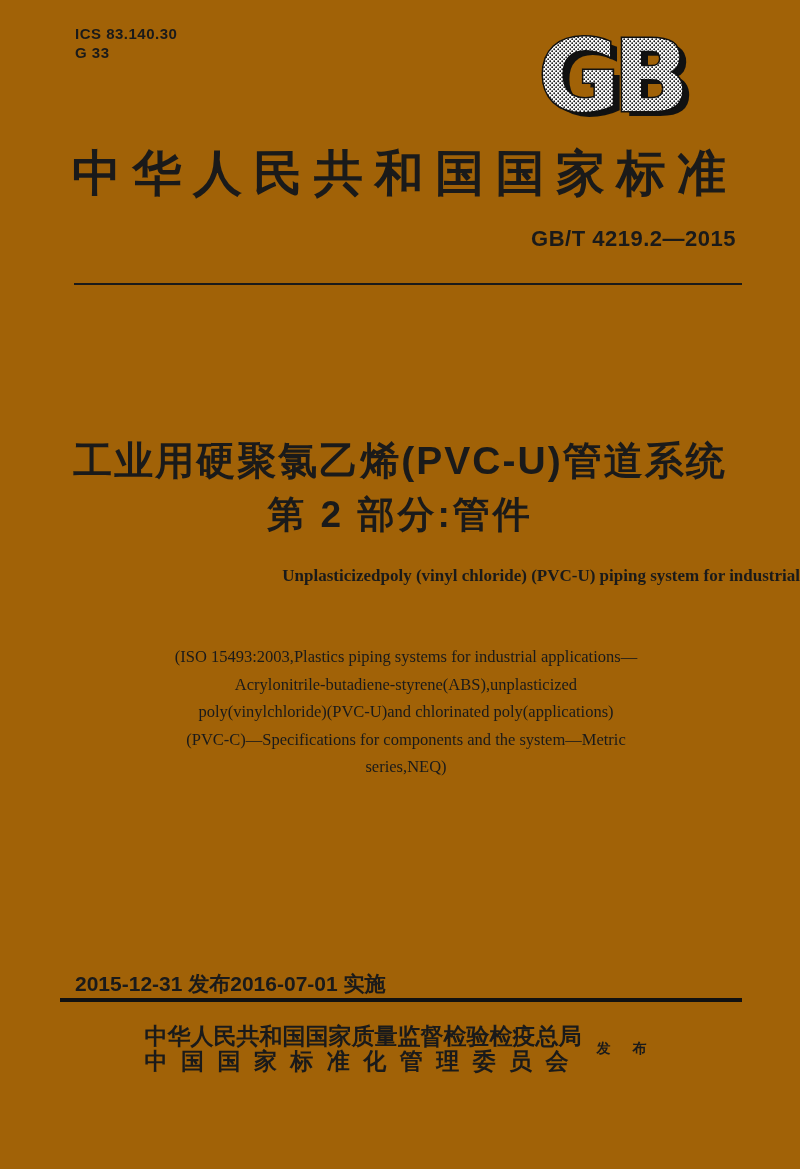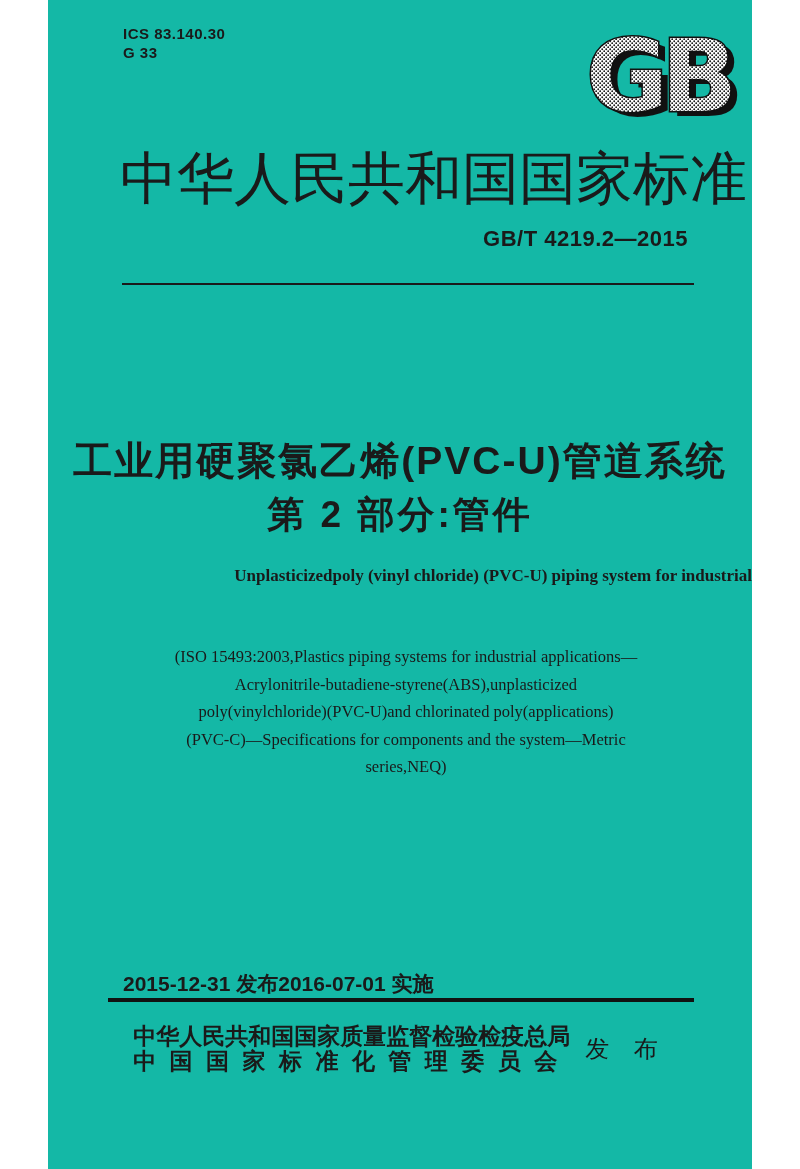--- a/index.html
+++ b/index.html
@@ -1,39 +1,39 @@
 <!DOCTYPE html>
 <html><head>
 <meta charset="utf-8">
 <style>
   * { margin:0; padding:0; box-sizing:border-box; }
   html,body { background:#ffffff; }
   .page {
     position:relative;
-    width:704px; height:1169px;
+    width:800px; height:1169px;
     margin:0 auto;
-    background:#14b8a6;
+    background:#a16207;
     color:#1a1a1a;
     overflow:hidden;
     font-family:"Liberation Serif", serif;
   }
 
   .ics-block {
     position:absolute; left:75px; top:24px;
     font-family:"Liberation Sans", sans-serif;
     font-weight:bold; font-size:15px; line-height:19px;
     letter-spacing:0.5px;
   }
 
   .gb-logo { position:absolute; left:533px; top:24px; width:185px; height:102px; }
 
   .std-name {
     position:absolute; left:72px; right:74px; top:141px;
     font-family:"Liberation Serif", serif;
-    font-weight:normal; font-size:57px;
+    font-weight:bold; font-size:49px;
     white-space:nowrap;
     text-align:justify; text-align-last:justify;
   }
 
   .std-number {
     position:absolute; right:64px; top:226px;
     font-family:"Liberation Sans", sans-serif;
     font-weight:bold; font-size:22px; letter-spacing:0.5px;
   }
 
@@ -88,21 +88,21 @@
   .issuer-lines {
     width:424px;
     font-family:Liberation Serif, serif;
     font-weight:bold; font-size:23px; line-height:25px;
     white-space:nowrap;
   }
   .issuer-line-2 { text-align:justify; text-align-last:justify; }
   .publish-label {
     margin-left:28px;
     font-family:"Liberation Sans", sans-serif;
-    font-weight:normal; font-size:24px; letter-spacing:9px;
+    font-weight:bold; font-size:14px; letter-spacing:9px;
     white-space:nowrap;
   }
 </style>
 </head>
 <body>
 
 <div class="page">
 
   <div class="ics-block">
     <div>ICS 83.140.30</div>

